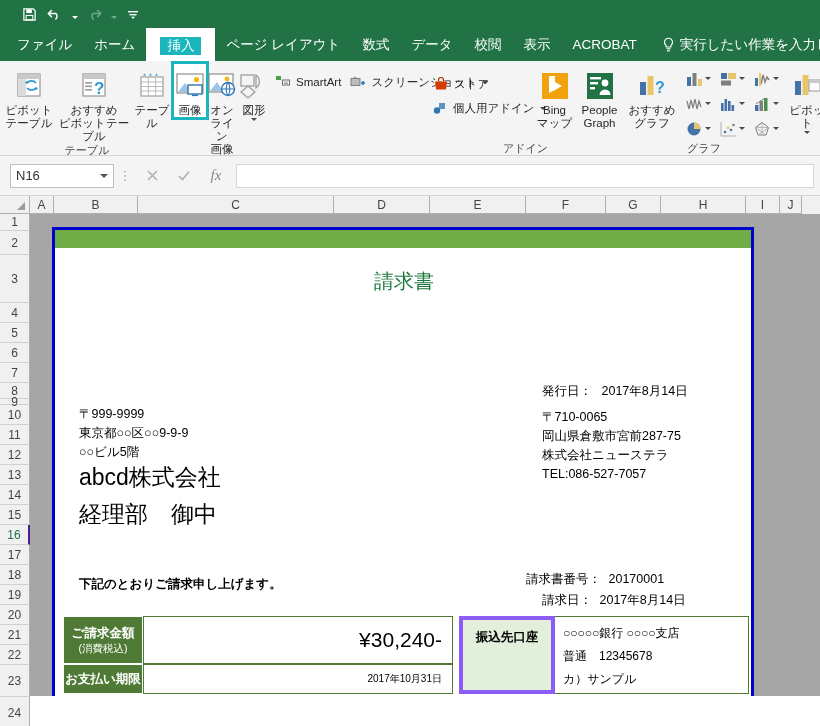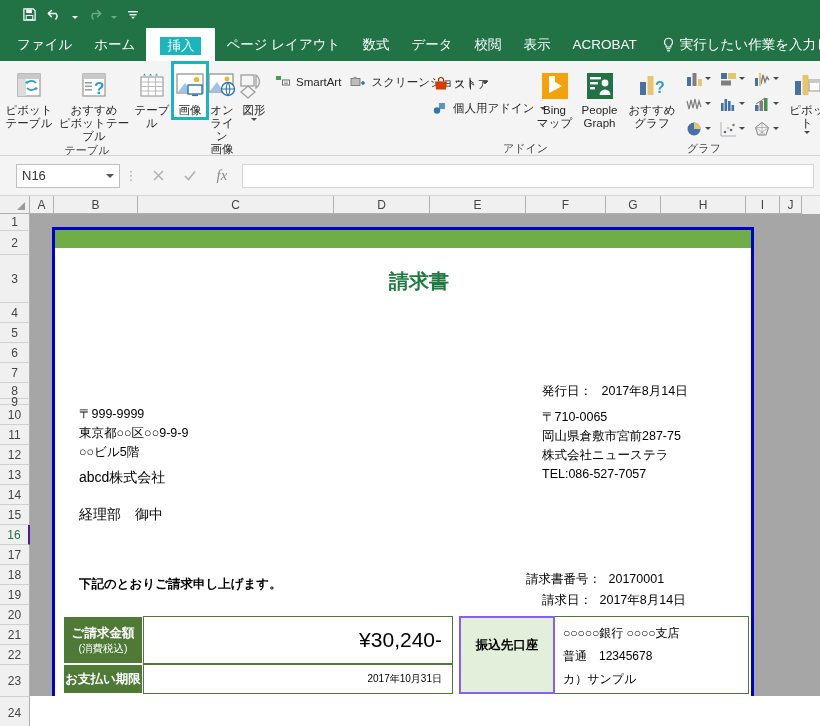--- a/index.html
+++ b/index.html
@@ -104,21 +104,21 @@
   }
 
   
   .fbar {
     height: 40px; background: #f4f4f4; display: flex; align-items: center;
     border-bottom: 1px solid #d4d4d4; padding: 0 4px;
   }
   .namebox {
     width: 104px; height: 24px; background: #fff; border: 1px solid #bfbfbf;
     display: flex; align-items: center; padding: 0 5px; font-size: 13px; color: #333;
-    margin-left: 12px;
+    margin-left: 6px;
   }
   .namebox .nb-text { flex: 1; }
   .nb-caret {
     width: 0; height: 0;
     border-left: 4px solid transparent; border-right: 4px solid transparent;
     border-top: 4.5px solid #555;
   }
   .fb-dots { width: 22px; text-align: center; color: #aaa; font-size: 13px; letter-spacing: 0; }
   .fb-icons { display: flex; align-items: center; gap: 0px; }
   .fb-ic { width: 32px; height: 24px; display: flex; align-items: center; justify-content: center; color: #b0b0b0; font-size: 15px; }
@@ -162,47 +162,47 @@
 
   
   .doc {
     position: absolute; left: 22px; top: 13px; width: 702px; height: 500px;
     background: #ffffff; border: 3px solid #0000cc;
   }
   .doc-band { height: 18px; background: #70ad47; }
   .doc-body { position: relative; height: 100%; }
 
   .inv-title {
-    position: absolute; left: 16px; width: 100%; top: 38px; text-align: center;
-    font-size: 20px; font-weight: bold; color: #1f7a3f;
+    position: absolute; left: 1px; width: 100%; top: 38px; text-align: center;
+    font-size: 20px; font-weight: normal; color: #1f7a3f;
     font-family: "DejaVu Sans", sans-serif;
   }
   .blk { position: absolute; font-size: 12.5px; color: #000; line-height: 19px; white-space: nowrap; }
-  .blk.big { font-size: 14px; line-height: 24px; }
+  .blk.big { font-size: 23px; line-height: 24px; }
 
   .amt-table { position: absolute; left: 8px; top: 386px; width: 390px; }
   .amt-row { display: flex; }
   .amt-lbl {
     background: #4e7a36; color: #fff; font-weight: bold; font-size: 12.5px;
     display: flex; flex-direction: column; align-items: center; justify-content: center;
     width: 80px; border: 1px solid #ffffff;
   }
   .amt-lbl .sub { font-size: 10.5px; font-weight: normal; }
   .amt-val {
     flex: 1; background: #ffffff; border: 1px solid #4e7a36;
     display: flex; align-items: center; justify-content: flex-end;
     padding-right: 10px; font-size: 21px; color: #000;
   }
   .amt-val.small { font-size: 10px; }
 
   .bank-table { position: absolute; left: 404px; top: 386px; width: 290px; display: flex; }
   .bank-lbl {
     width: 96px; background: #e2efda; color: #000; font-weight: bold; font-size: 12.5px;
-    display: flex; align-items: flex-start; justify-content: center; padding-top: 19px;
-    border: 2px solid #8b5cf6;
+    display: flex; align-items: flex-start; justify-content: center; padding-top: 9px;
+    border: 4px solid #8b5cf6;
   }
   .bank-val {
     flex: 1; background: #ffffff; border: 1px solid #4e7a36; border-left: none;
     font-size: 12px; line-height: 23px; padding: 5px 0 0 8px; color: #000;
   }
 </style>
 </head>
 <body>
 
 <div id="app">

